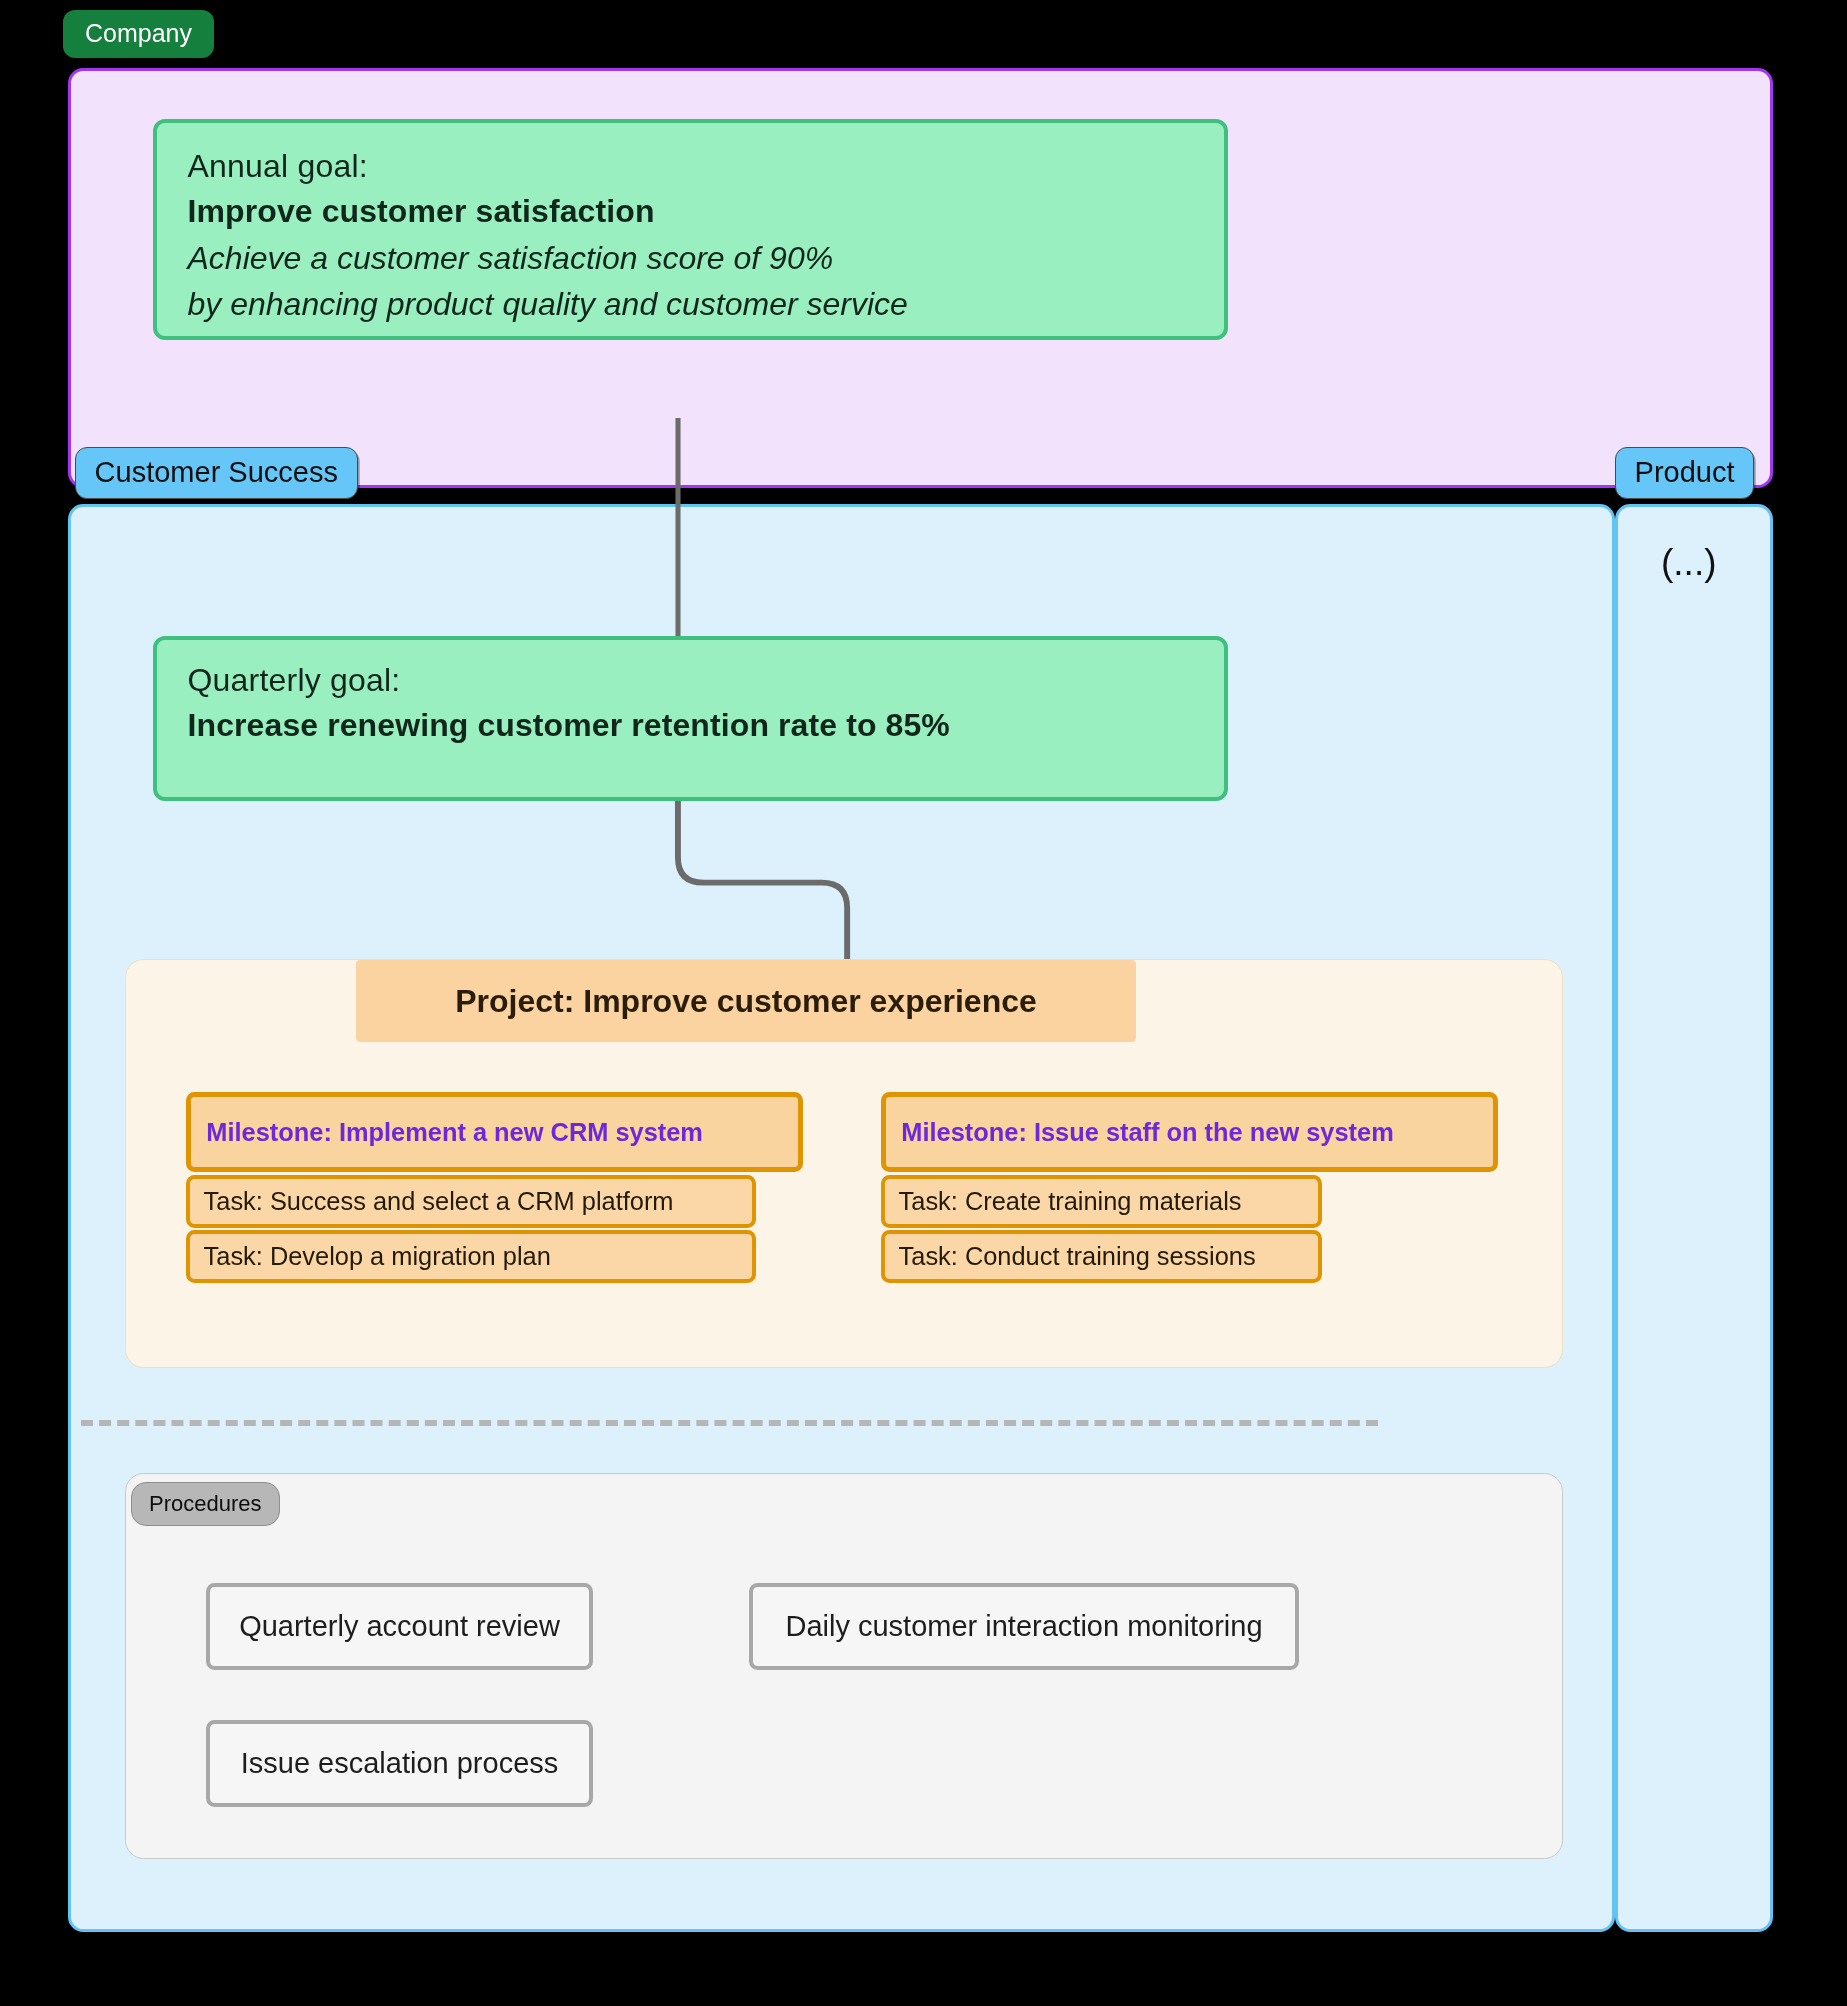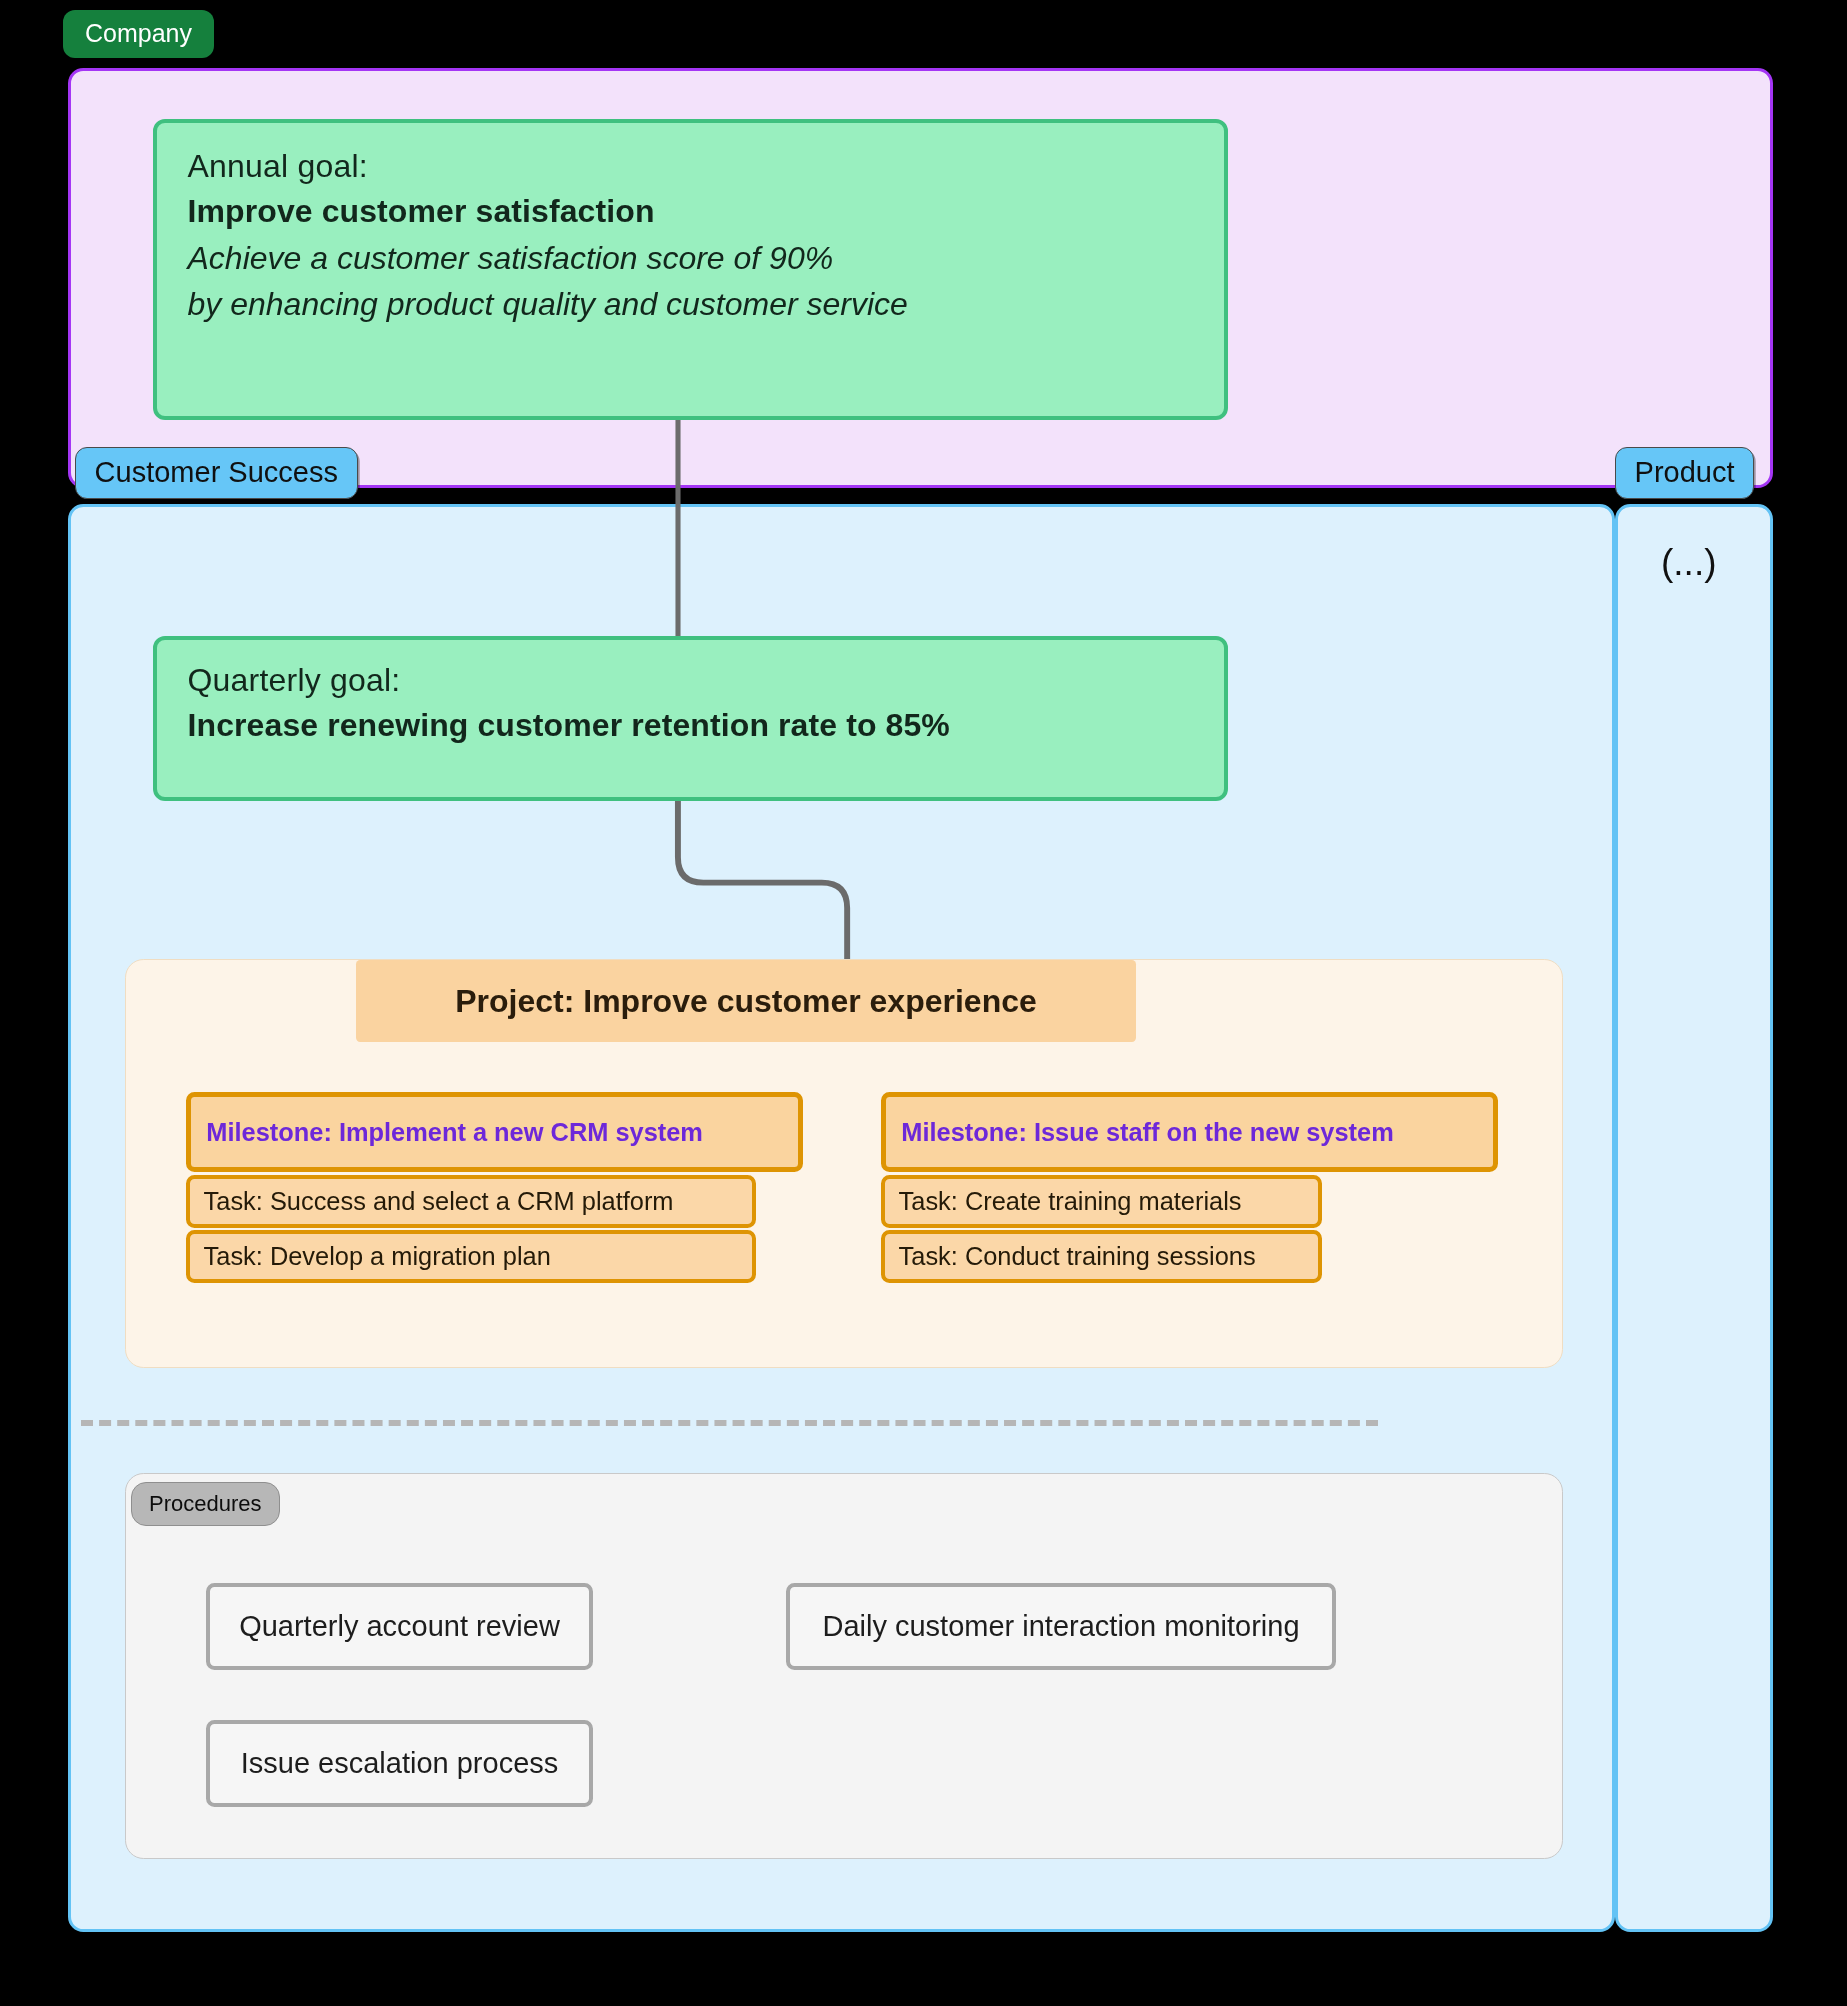--- a/index.html
+++ b/index.html
@@ -71,21 +71,21 @@
     font-size: 32px;
     font-style: italic;
     font-weight: 400;
     line-height: 1.45;
   }
 
   #annual-goal {
     left: 153px;
     top: 119px;
     width: 1075px;
-    height: 301px;
+    height: 221px;
   }
   #quarterly-goal {
     left: 153px;
     top: 636px;
     width: 1075px;
     height: 165px;
     padding-top: 18.6px;
   }
 
   
@@ -259,21 +259,21 @@
     box-sizing: border-box;
     display: flex;
     align-items: center;
     justify-content: center;
     font-size: 29px;
     color: #1d1d1d;
     z-index: 6;
     height: 87px;
   }
   #proc-0 { left: 206px; top: 1583px; width: 387px; }
-  #proc-1 { left: 749px; top: 1583px; width: 550px; margin-left: 37px; }
+  #proc-1 { left: 749px; top: 1583px; width: 550px; }
   #proc-2 { left: 206px; top: 1720px; width: 387px; }
 </style>
 </head>
 <body>
 
 <div class="company-panel"></div>
 <div class="company-badge">Company</div>
 
 <div class="goal-card" id="annual-goal">
   <div class="goal-kicker">Annual goal:</div>

